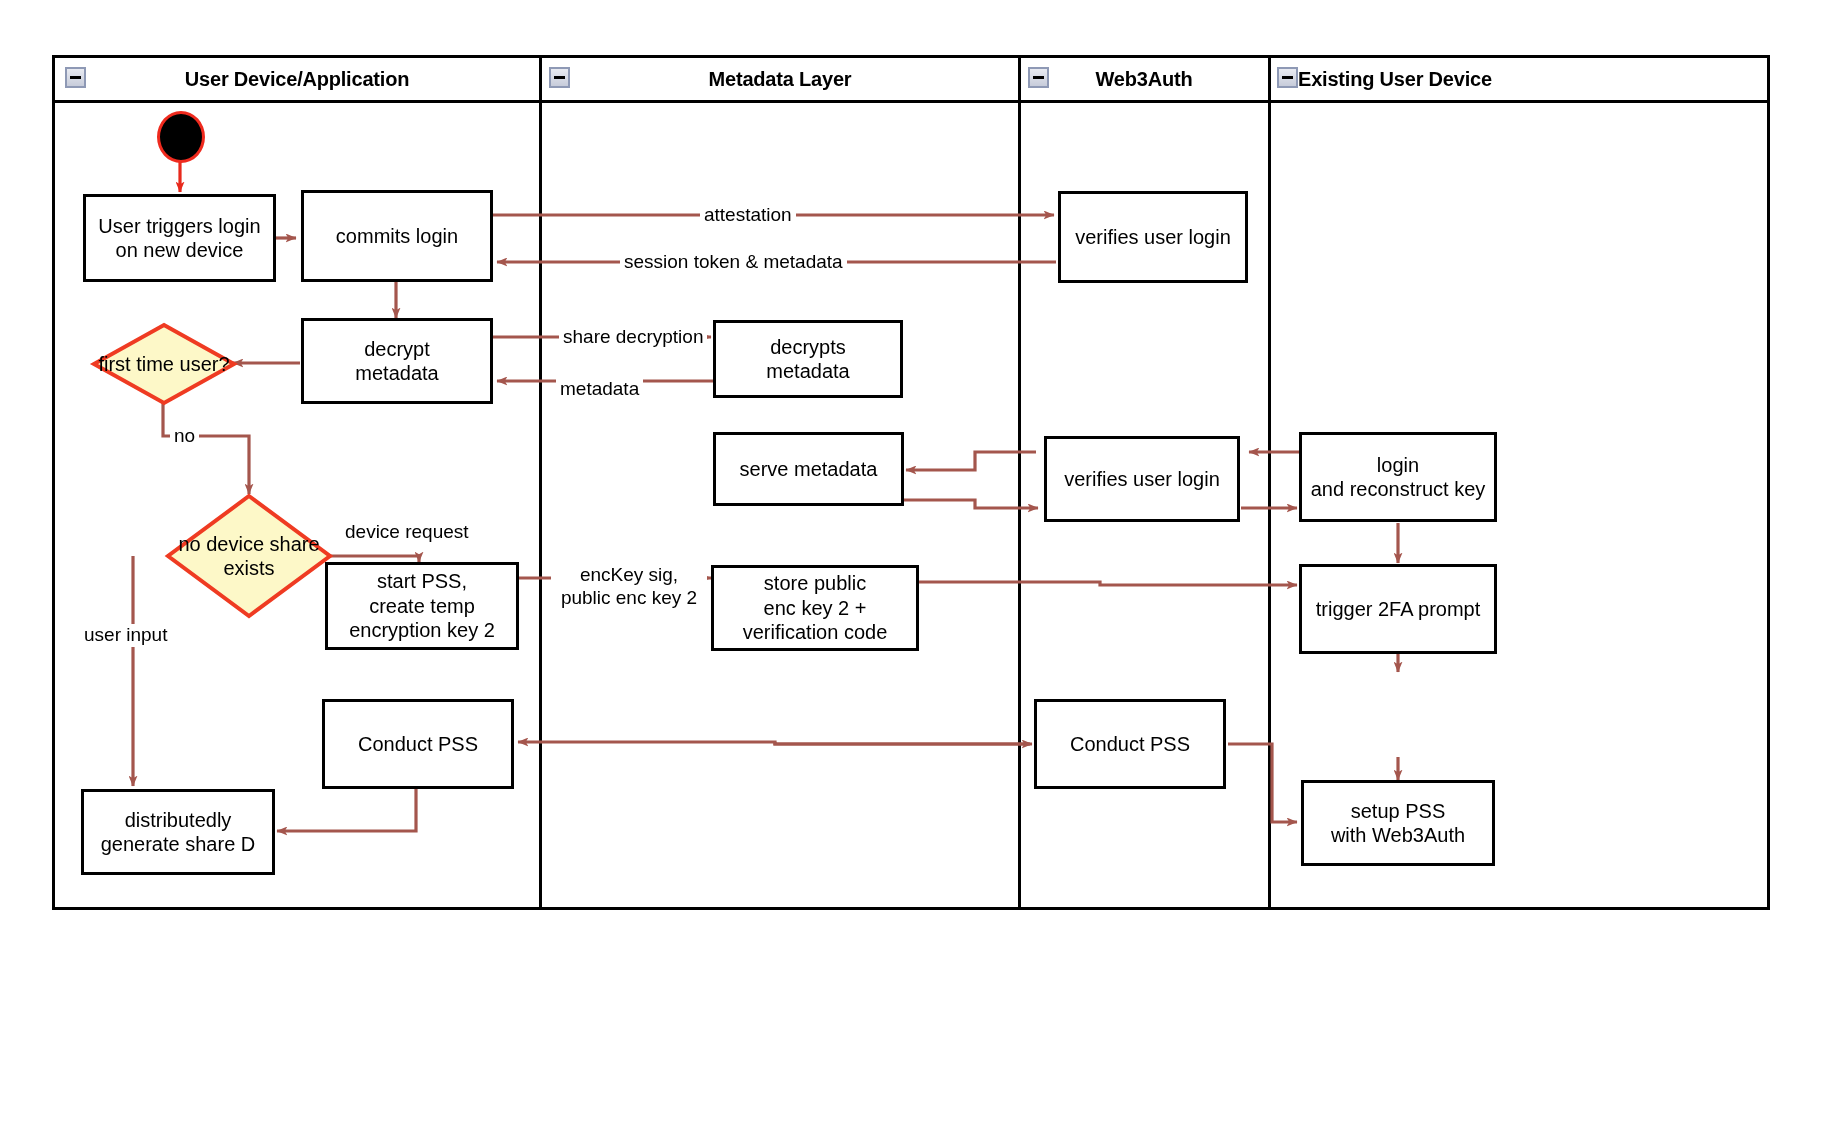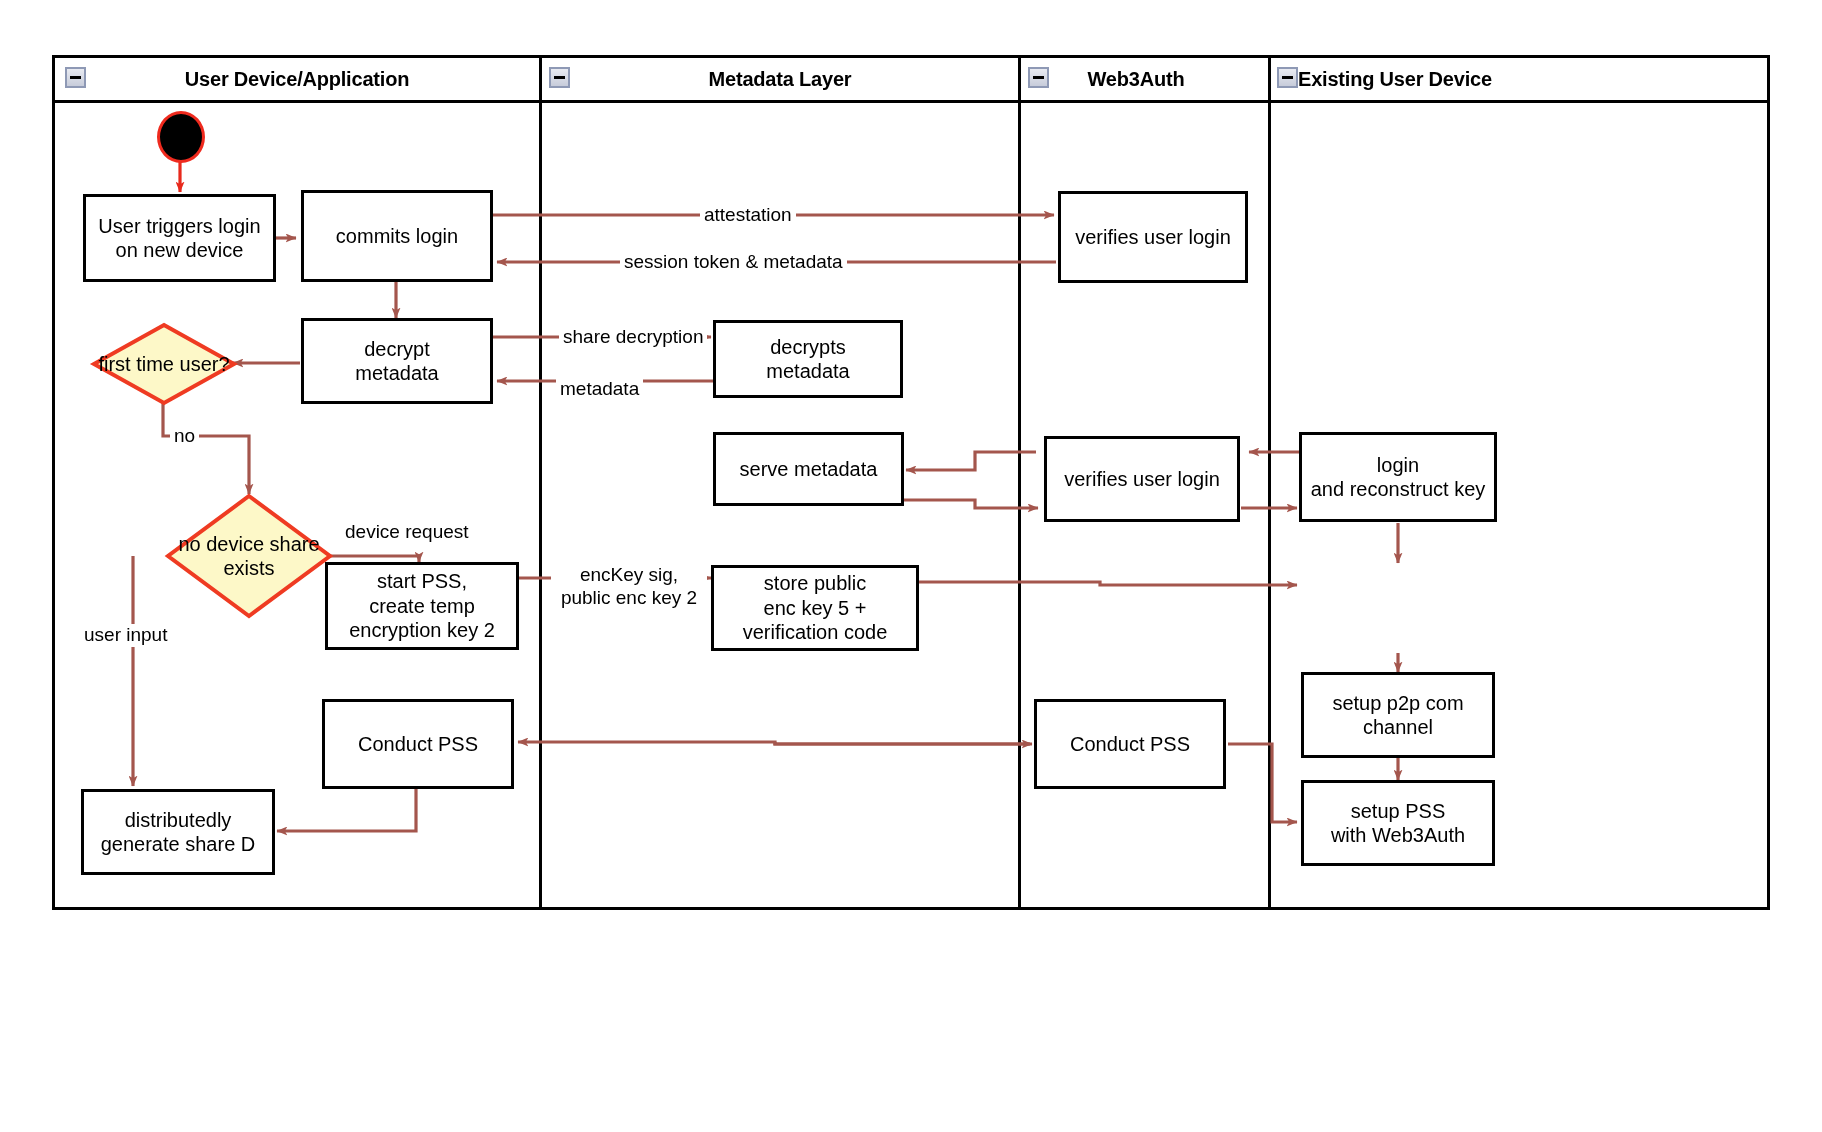--- a/index.html
+++ b/index.html
@@ -168,21 +168,21 @@
     <div class="lane-title" style="left:0px;width:484px;">User Device/Application</div>
 
     <div class="collapse-icon" style="left:494px;">
       <i></i>
     </div>
     <div class="lane-title" style="left:487px;width:476px;">Metadata Layer</div>
 
     <div class="collapse-icon" style="left:973px;">
       <i></i>
     </div>
-    <div class="lane-title" style="left:966px;width:230px;">Web3Auth</div>
+    <div class="lane-title" style="left:966px;width:230px;padding-left:8px;">Web3Auth</div>
 
     <div class="collapse-icon" style="left:1222px;">
       <i></i>
     </div>
     <div class="lane-title" style="left:1243px;width:472px;justify-content:flex-start;">Existing User Device</div>
   </div>
 
   <div class="start-node" style="left:157px;top:111px;"></div>
 
   <div class="node" style="left:83px;top:194px;width:193px;height:88px;">
@@ -259,21 +259,21 @@
 
   <div class="node" style="left:713px;top:432px;width:191px;height:74px;">
     <div>
         <span>serve metadata</span>
       </div>
   </div>
 
   <div class="node" style="left:711px;top:565px;width:208px;height:86px;">
     <div>
       <span>store public</span>
-      <span>enc key 5 +</span>
+      <span>enc key 2 +</span>
       <span>verification code</span>
     </div>
   </div>
 
   <div class="node" style="left:1058px;top:191px;width:190px;height:92px;">
     <div>
         <span>verifies user login</span>
       </div>
   </div>
 
@@ -289,27 +289,26 @@
       </div>
   </div>
 
   <div class="node" style="left:1299px;top:432px;width:198px;height:90px;">
     <div>
       <span>login</span>
       <span>and reconstruct key</span>
     </div>
   </div>
 
-
-  <div class="node" style="left:1301px;top:672px;width:194px;height:86px;">
-    <div>
-      <span>setup p2p com</span>
-      <span>channel</span>
-    </div>
-  </div>
+  <div class="node" style="left:1299px;top:564px;width:198px;height:90px;">
+    <div>
+        <span>trigger 2FA prompt</span>
+      </div>
+  </div>
+
 
   <div class="node" style="left:1301px;top:780px;width:194px;height:86px;">
     <div>
       <span>setup PSS</span>
       <span>with Web3Auth</span>
     </div>
   </div>
 
   <div class="edge-label" style="left:700px;top:204px;">attestation</div>
 

